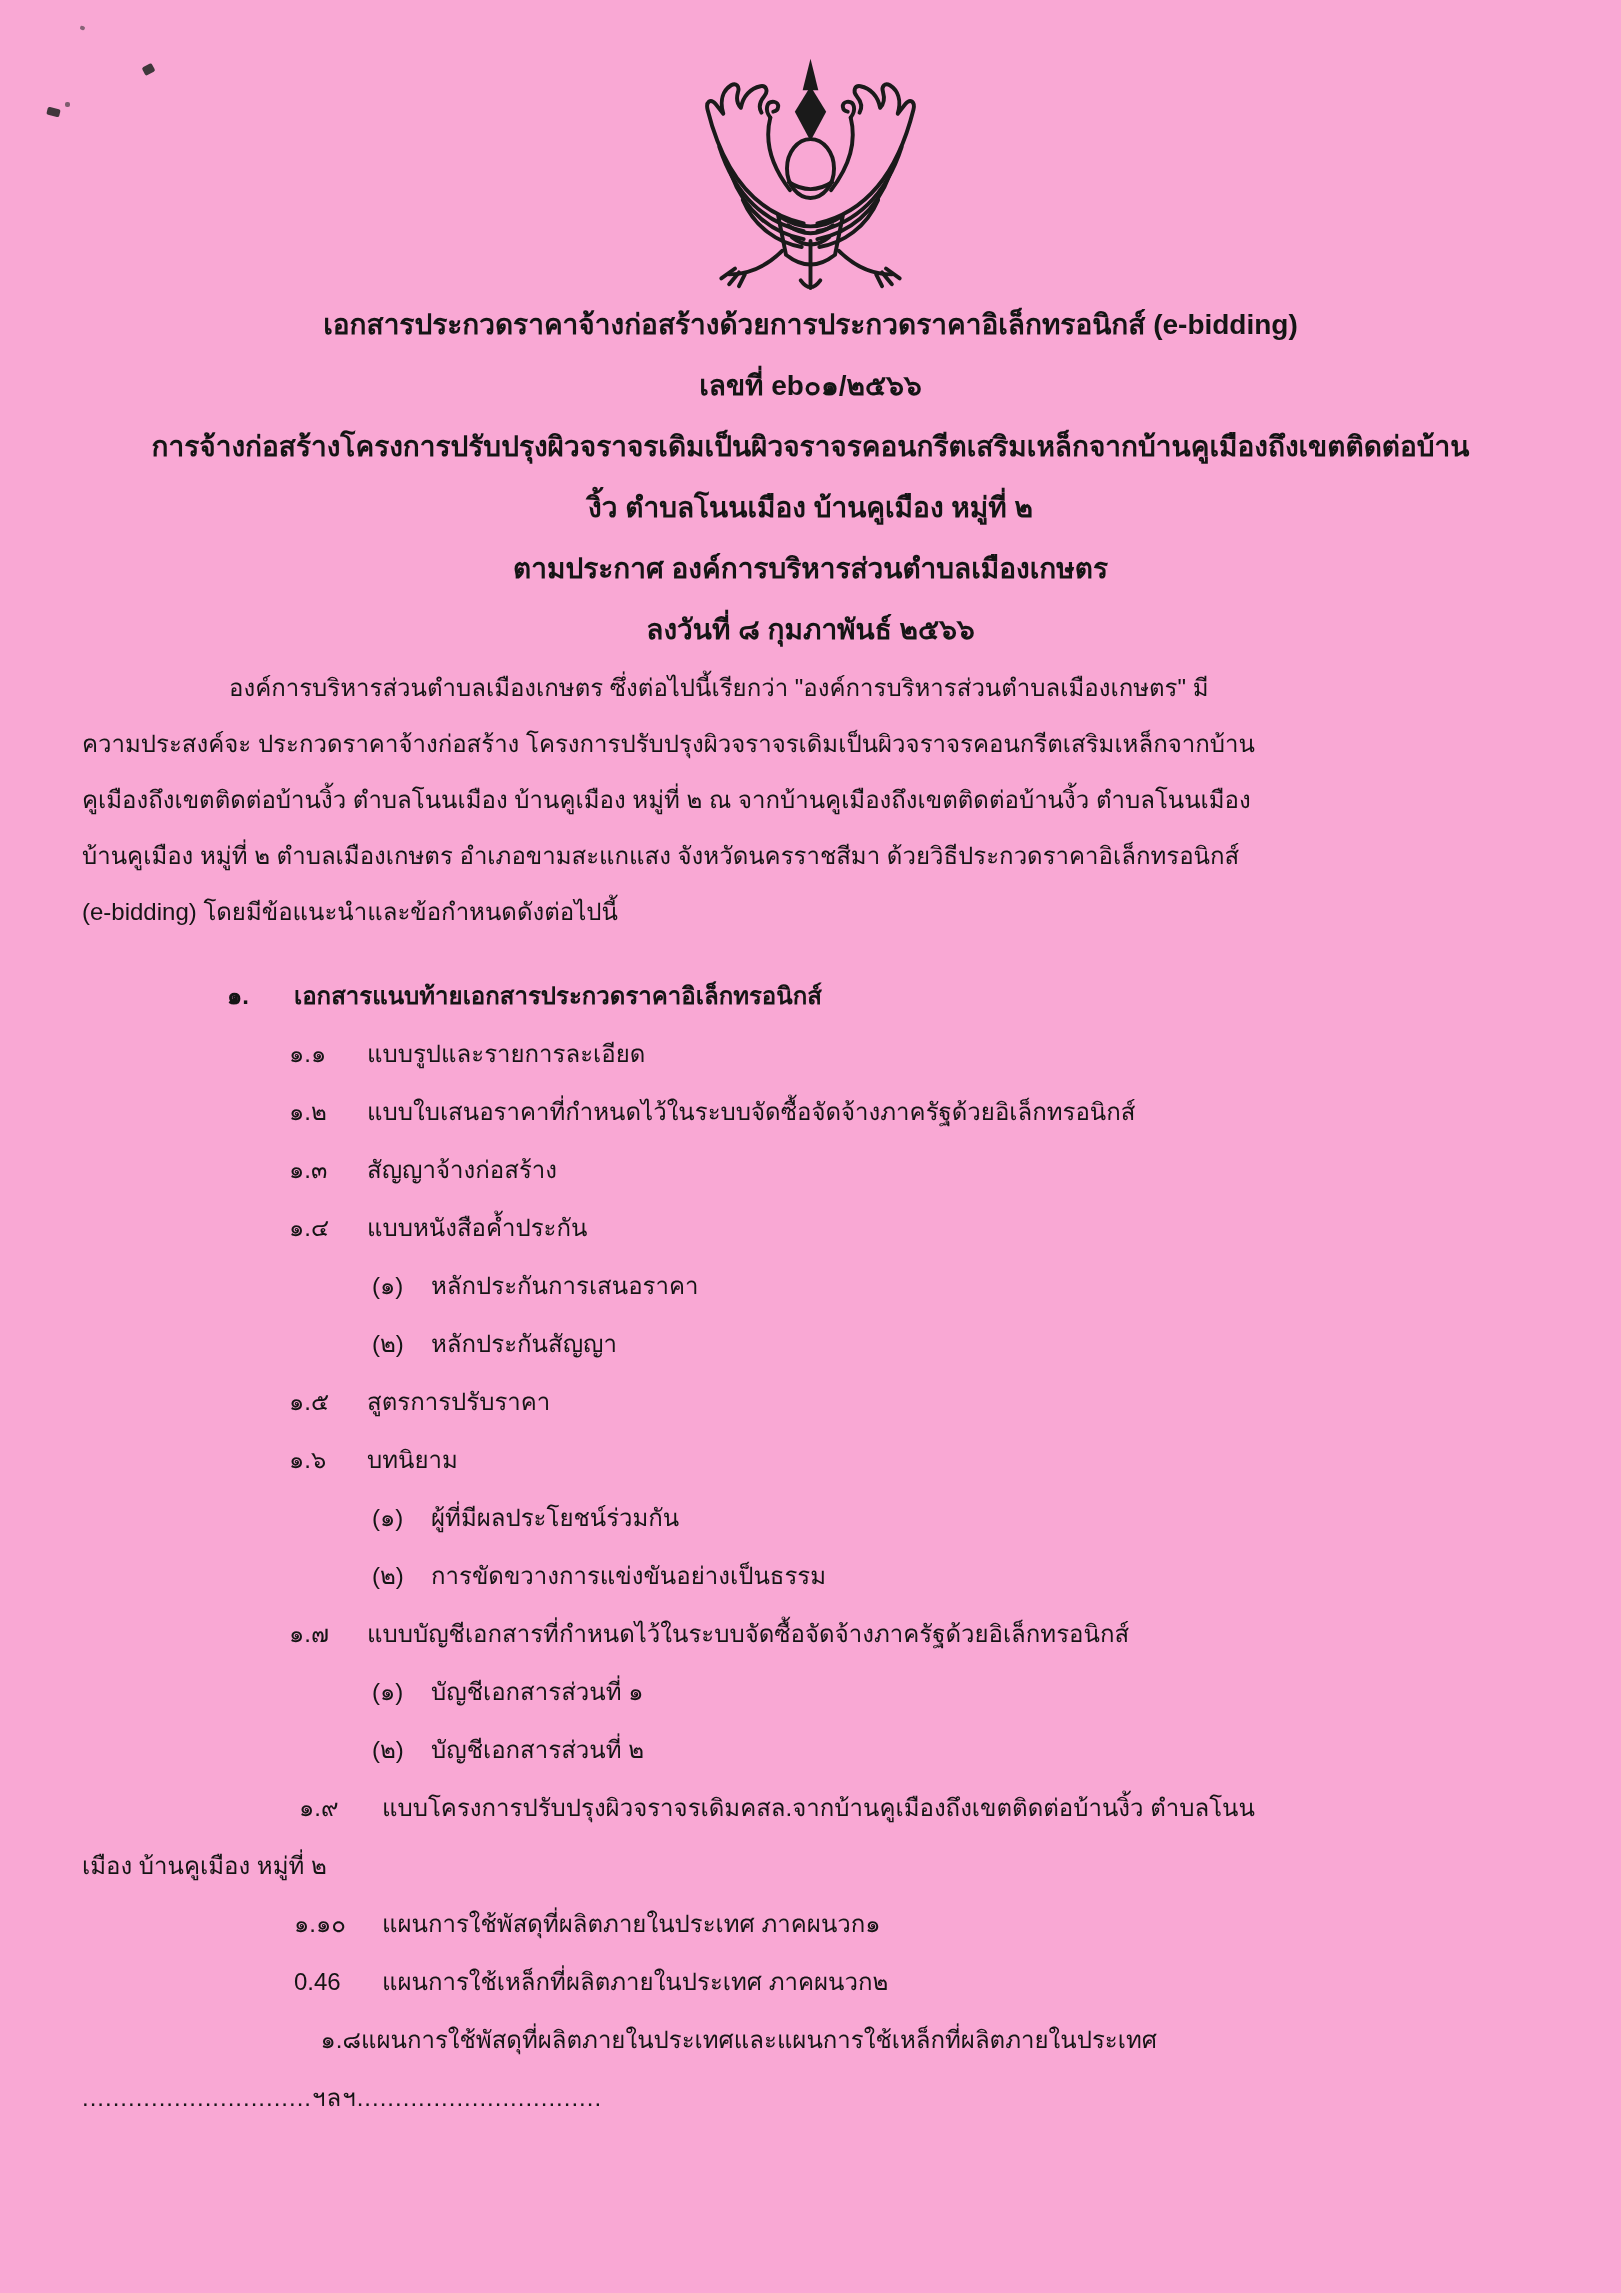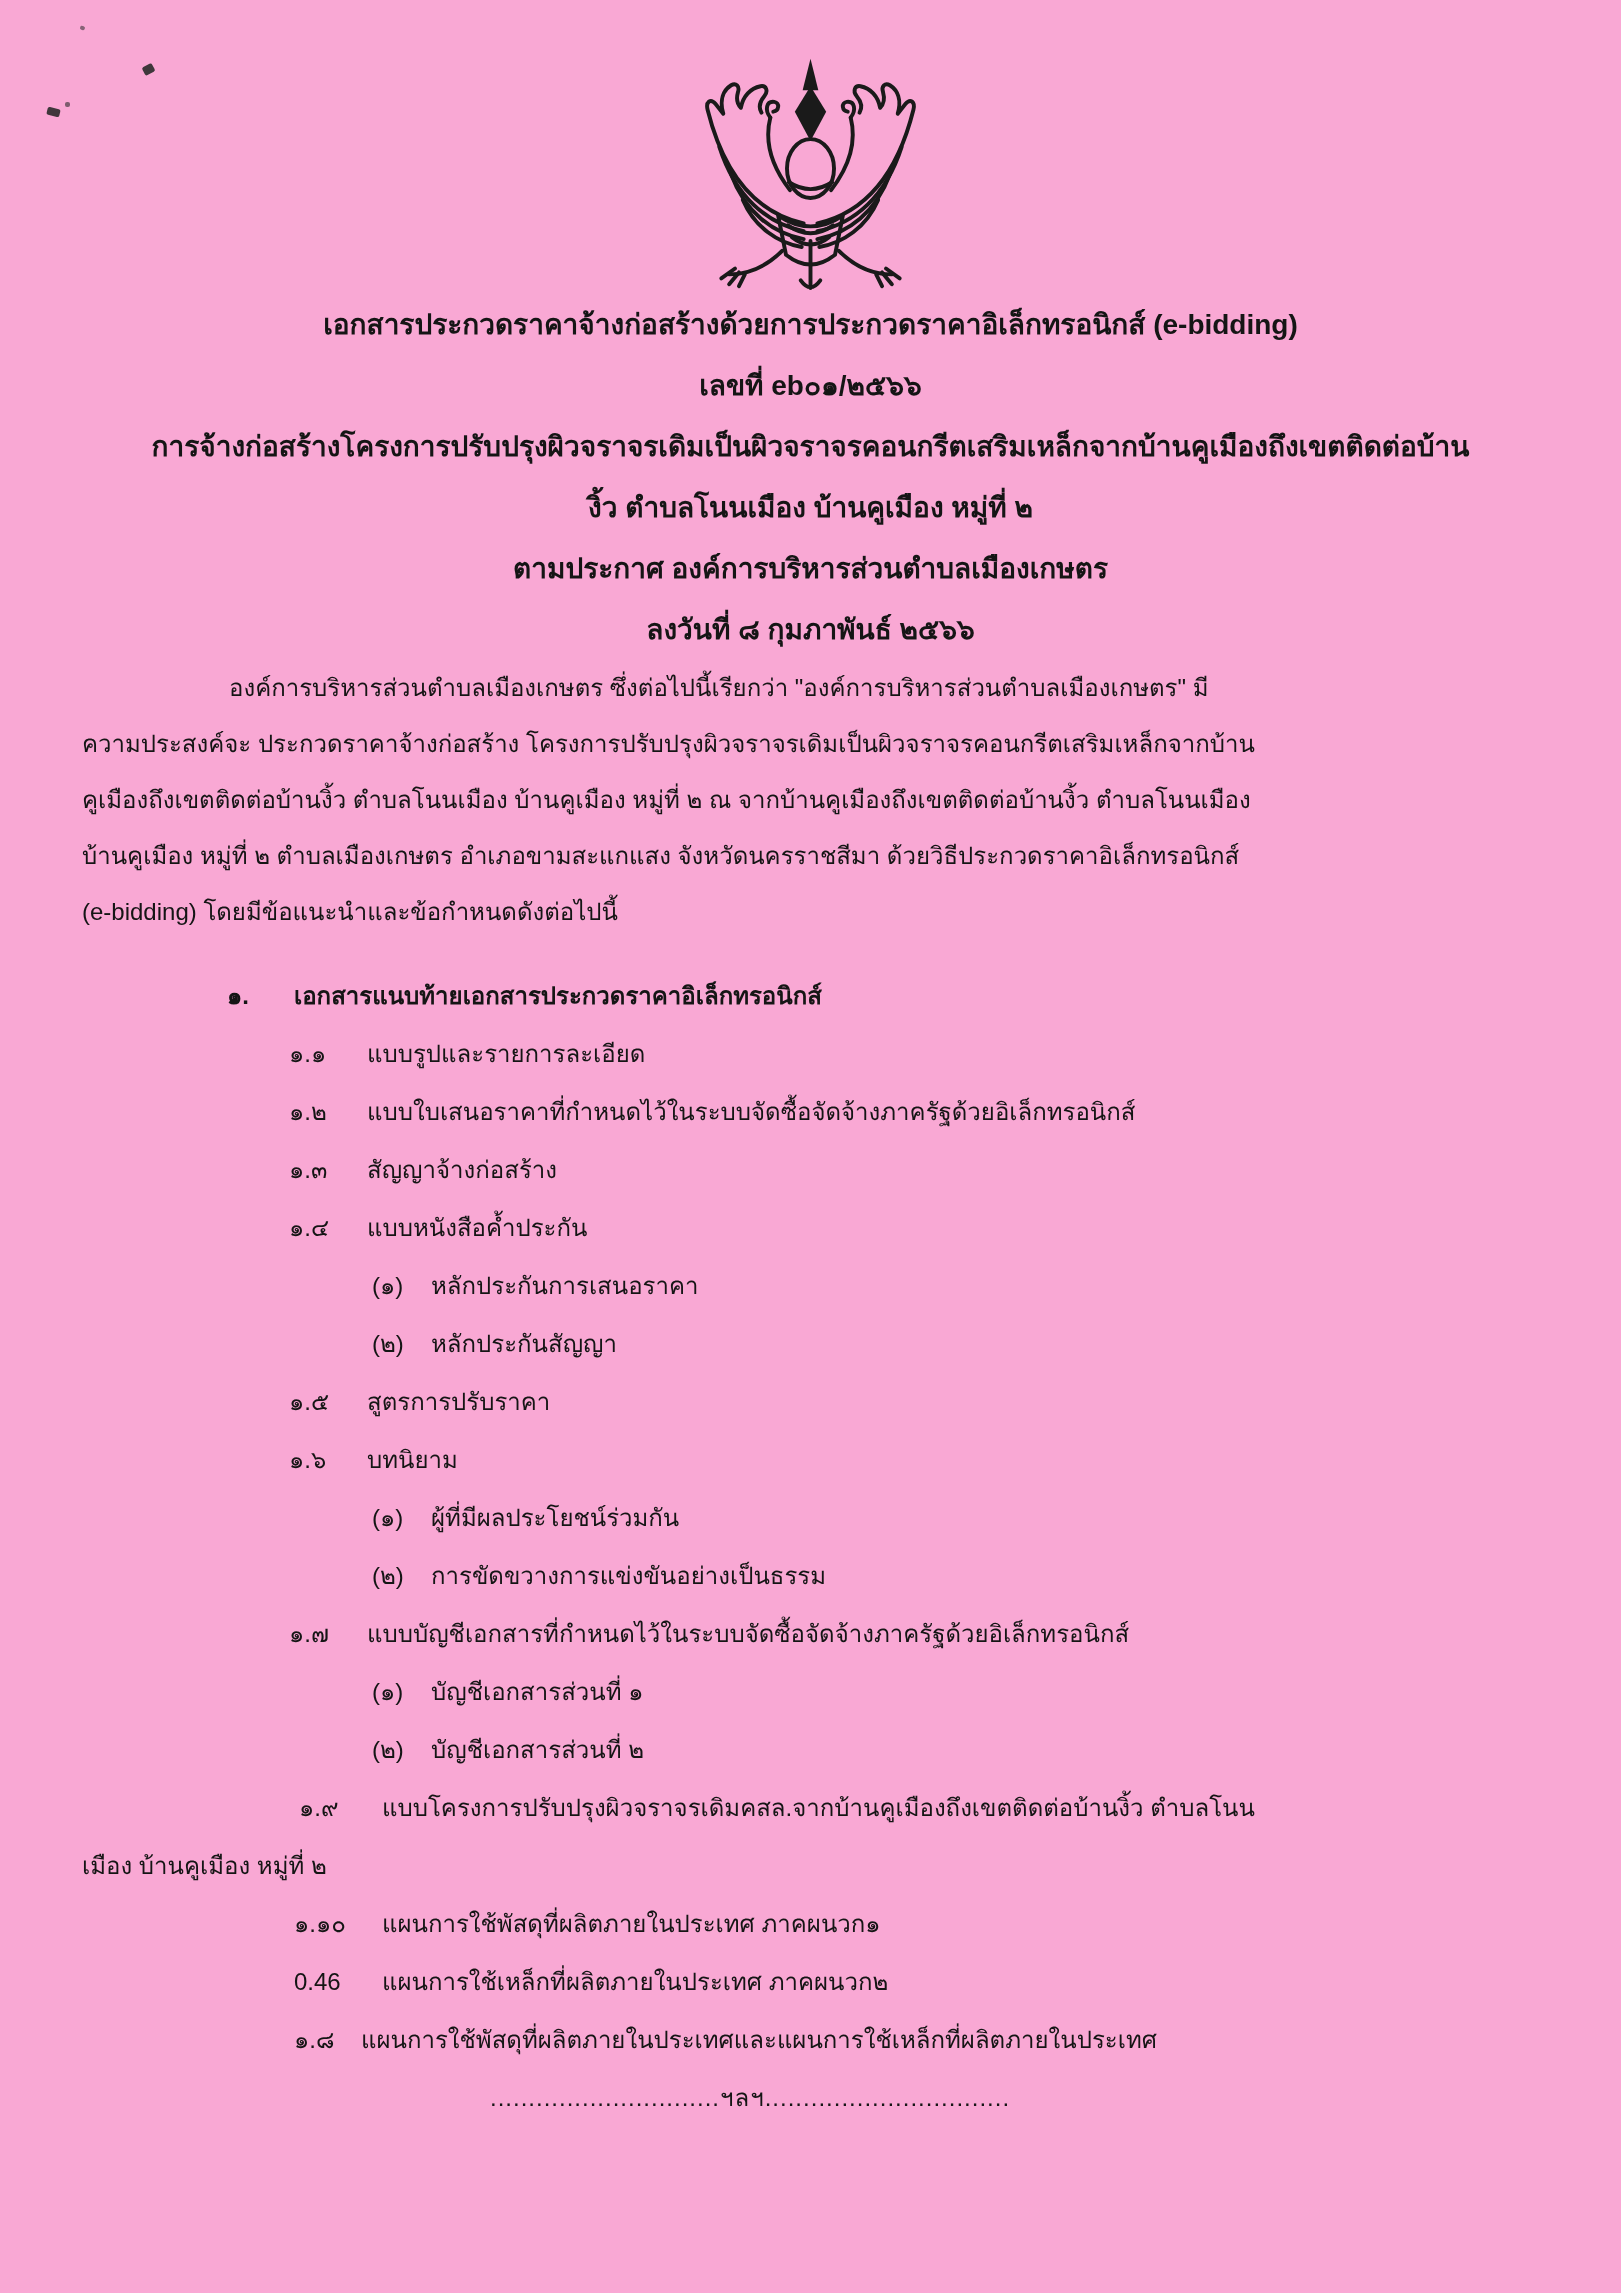--- a/index.html
+++ b/index.html
@@ -33,23 +33,23 @@
   .sec-line .num{width:67px;}
   .item{padding-left:207px;}
   .item .num{width:78px;}
   .sub{padding-left:290px;}
   .sub .num{width:59px;}
   .item9{padding-left:217px;}
   .item9 .num{width:83px;}
   .item1011{padding-left:212px;}
   .item1011 .num{width:88px;}
   .item8{padding-left:212px;}
-  .item8 .num{width:67px;}
+  .item8 .num{width:67px;text-align:right;}
   .cont-line{padding-left:0;}
-  .etc-line{margin-left:408px;line-height:58px;letter-spacing:1px;}
+  .etc-line{line-height:58px;letter-spacing:1px;}
 </style>
 </head>
 <body>
 
 <div class="page">
 
   <div class="speck s1"></div>
   <div class="speck s2"></div>
   <div class="speck s3"></div>
   <div class="speck s4"></div>

